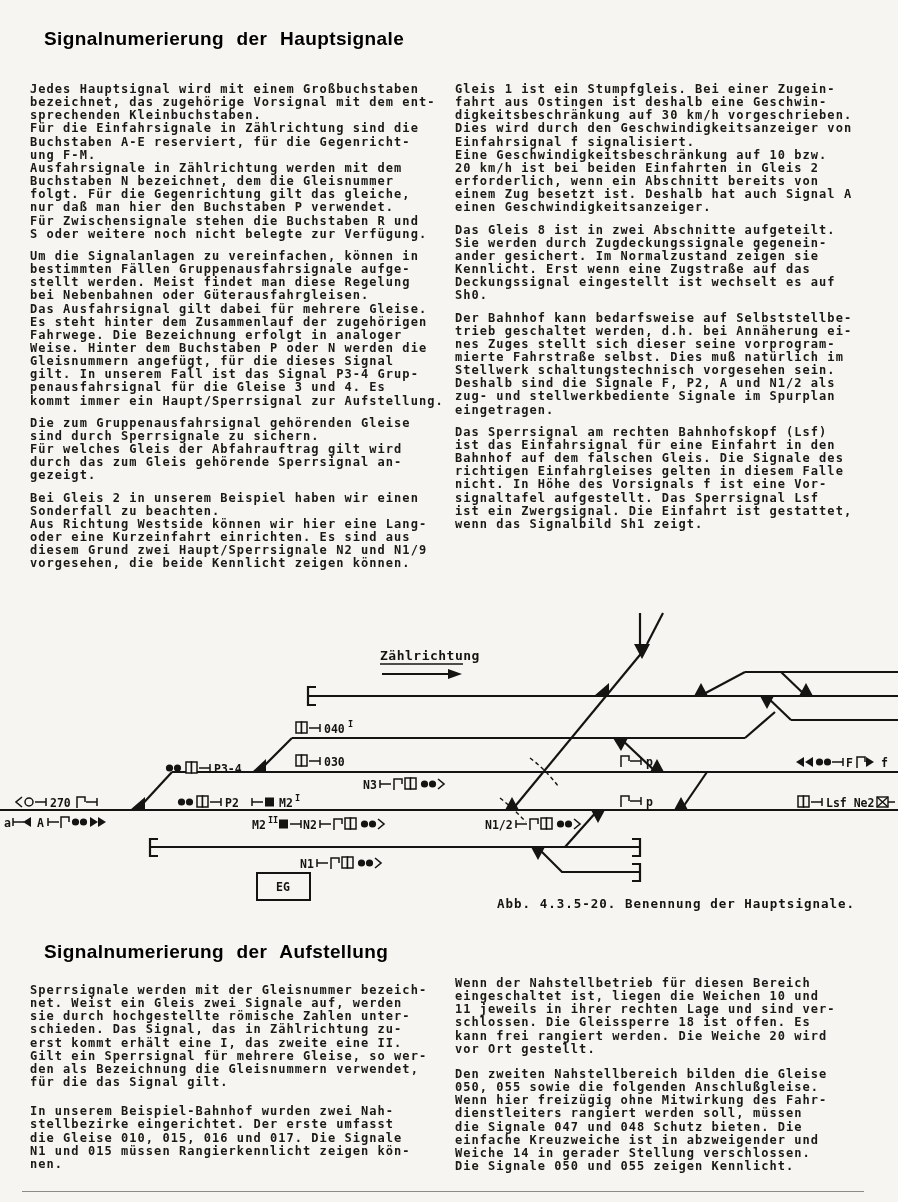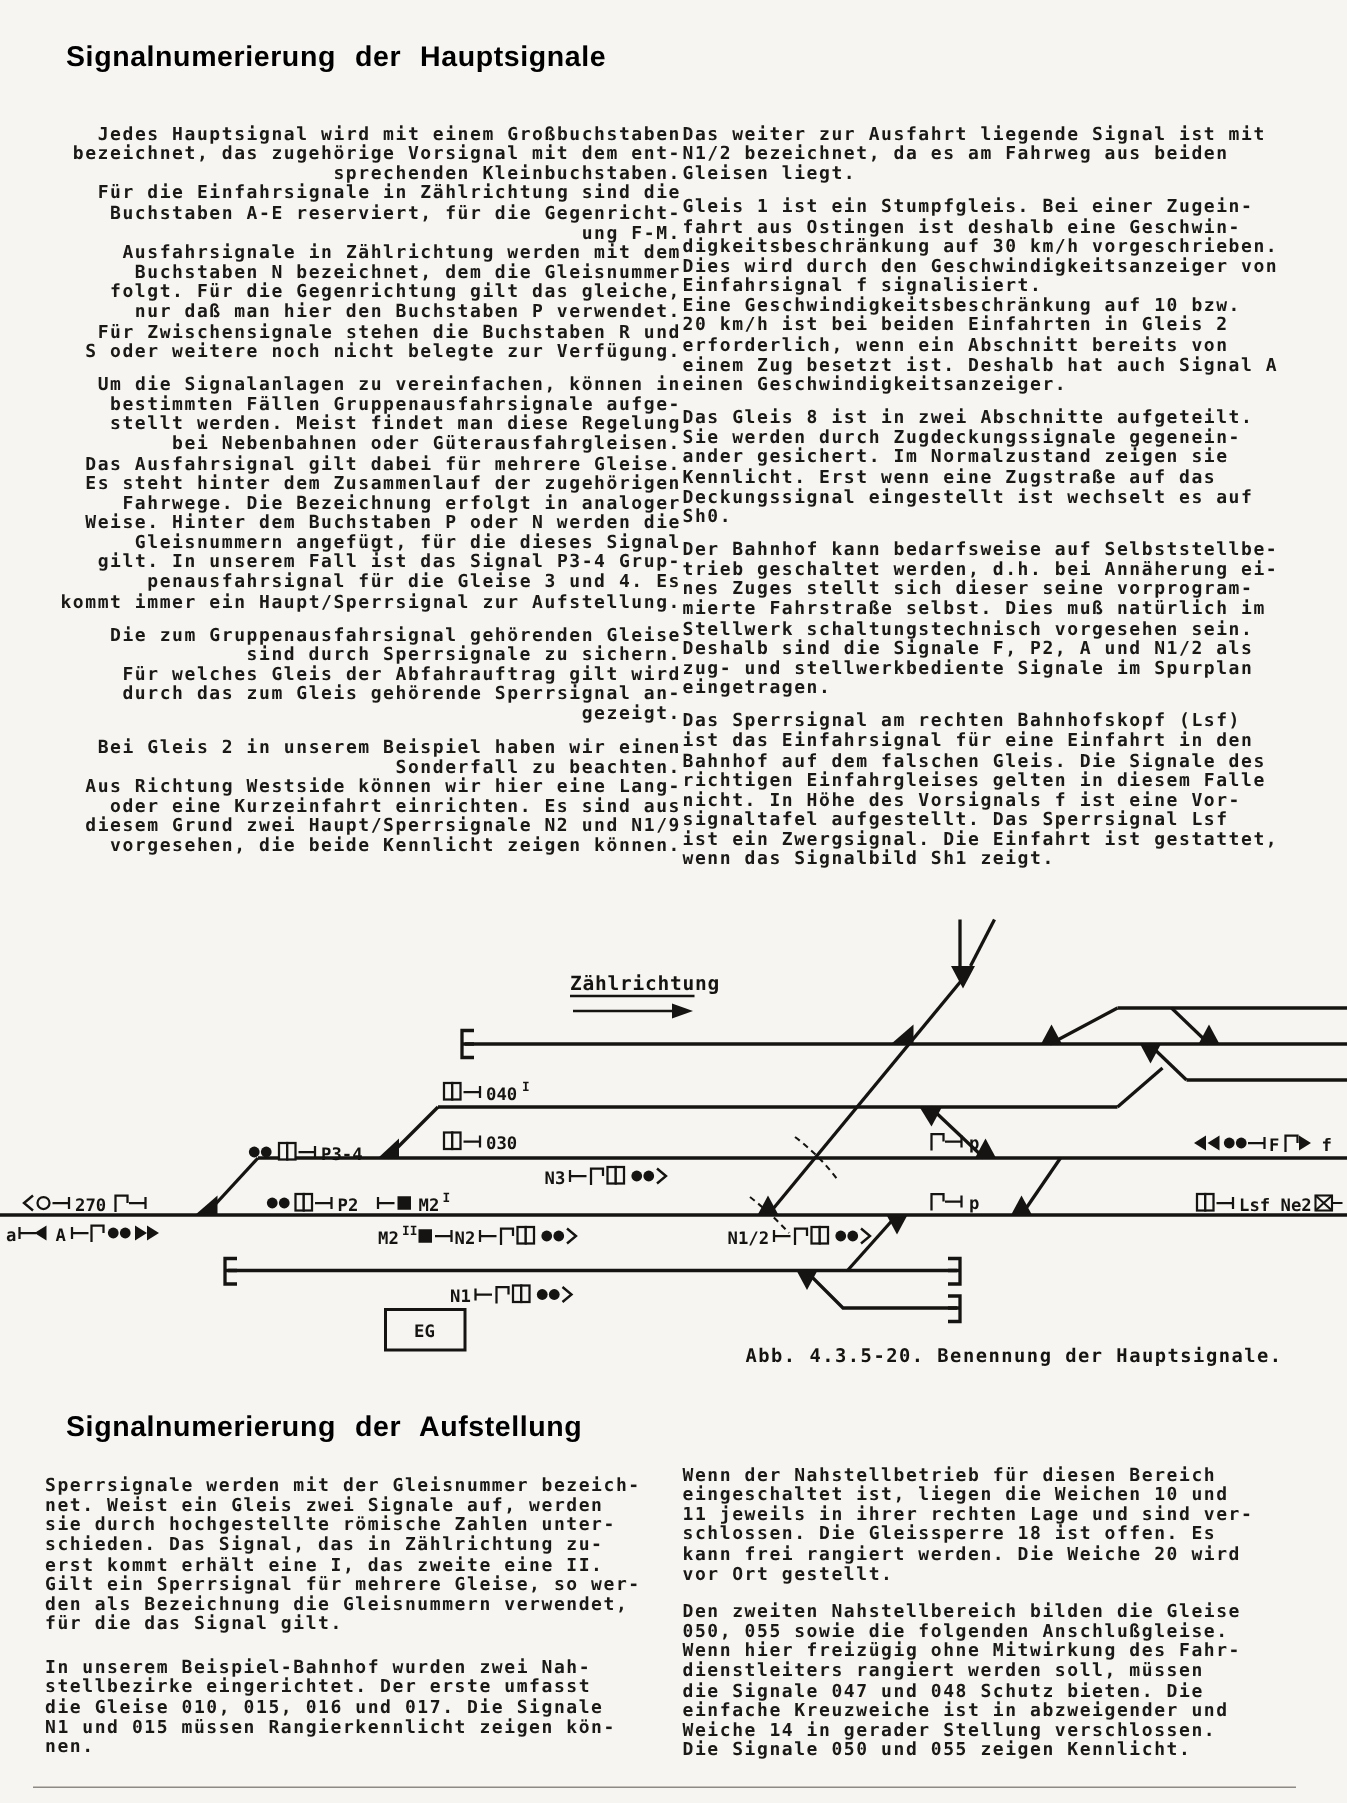--- a/index.html
+++ b/index.html
@@ -17,21 +17,21 @@
     font-weight:bold;font-size:19px;letter-spacing:.4px;word-spacing:7px;
     color:#000000;
   }
   #h1{top:28px;} #h2{top:941px;}
   .colwrap{position:absolute;}
   .col p{
     margin:0 0 9px 0;
     font-size:12px;font-weight:bold;letter-spacing:1.05px;line-height:13.15px;
     white-space:pre-line;
   }
-  #cols-top-left{left:30px;top:83px;width:424px;text-align:right;}
+  #cols-top-left{left:30px;top:83px;width:424px;}
   #cols-top-right{left:455px;top:83px;width:434px;}
   #cols-bot-left{left:30px;top:984px;width:424px;}
   #cols-bot-right{left:455px;top:977px;width:440px;}
   .diagram{position:absolute;left:0;top:610px;width:760px;height:320px;}
   svg text{
     font-family:"DejaVu Sans Mono","Liberation Mono",monospace;
     font-weight:bold;fill:#161412;
   }
   .lbl{font-size:11.5px;}
   .sup{font-size:8.5px;}
@@ -81,23 +81,20 @@
 gezeigt.</p>
     <p>Bei Gleis 2 in unserem Beispiel haben wir einen
 Sonderfall zu beachten.
 Aus Richtung Westside können wir hier eine Lang-
 oder eine Kurzeinfahrt einrichten. Es sind aus
 diesem Grund zwei Haupt/Sperrsignale N2 und N1/9
 vorgesehen, die beide Kennlicht zeigen können.</p>
   </div>
 
   <div id="cols-top-right" class="colwrap col">
-    <p>Das weiter zur Ausfahrt liegende Signal ist mit
-N1/2 bezeichnet, da es am Fahrweg aus beiden
-Gleisen liegt.</p>
     <p>Gleis 1 ist ein Stumpfgleis. Bei einer Zugein-
 fahrt aus Ostingen ist deshalb eine Geschwin-
 digkeitsbeschränkung auf 30 km/h vorgeschrieben.
 Dies wird durch den Geschwindigkeitsanzeiger von
 Einfahrsignal f signalisiert.
 Eine Geschwindigkeitsbeschränkung auf 10 bzw.
 20 km/h ist bei beiden Einfahrten in Gleis 2
 erforderlich, wenn ein Abschnitt bereits von
 einem Zug besetzt ist. Deshalb hat auch Signal A
 einen Geschwindigkeitsanzeiger.</p>

